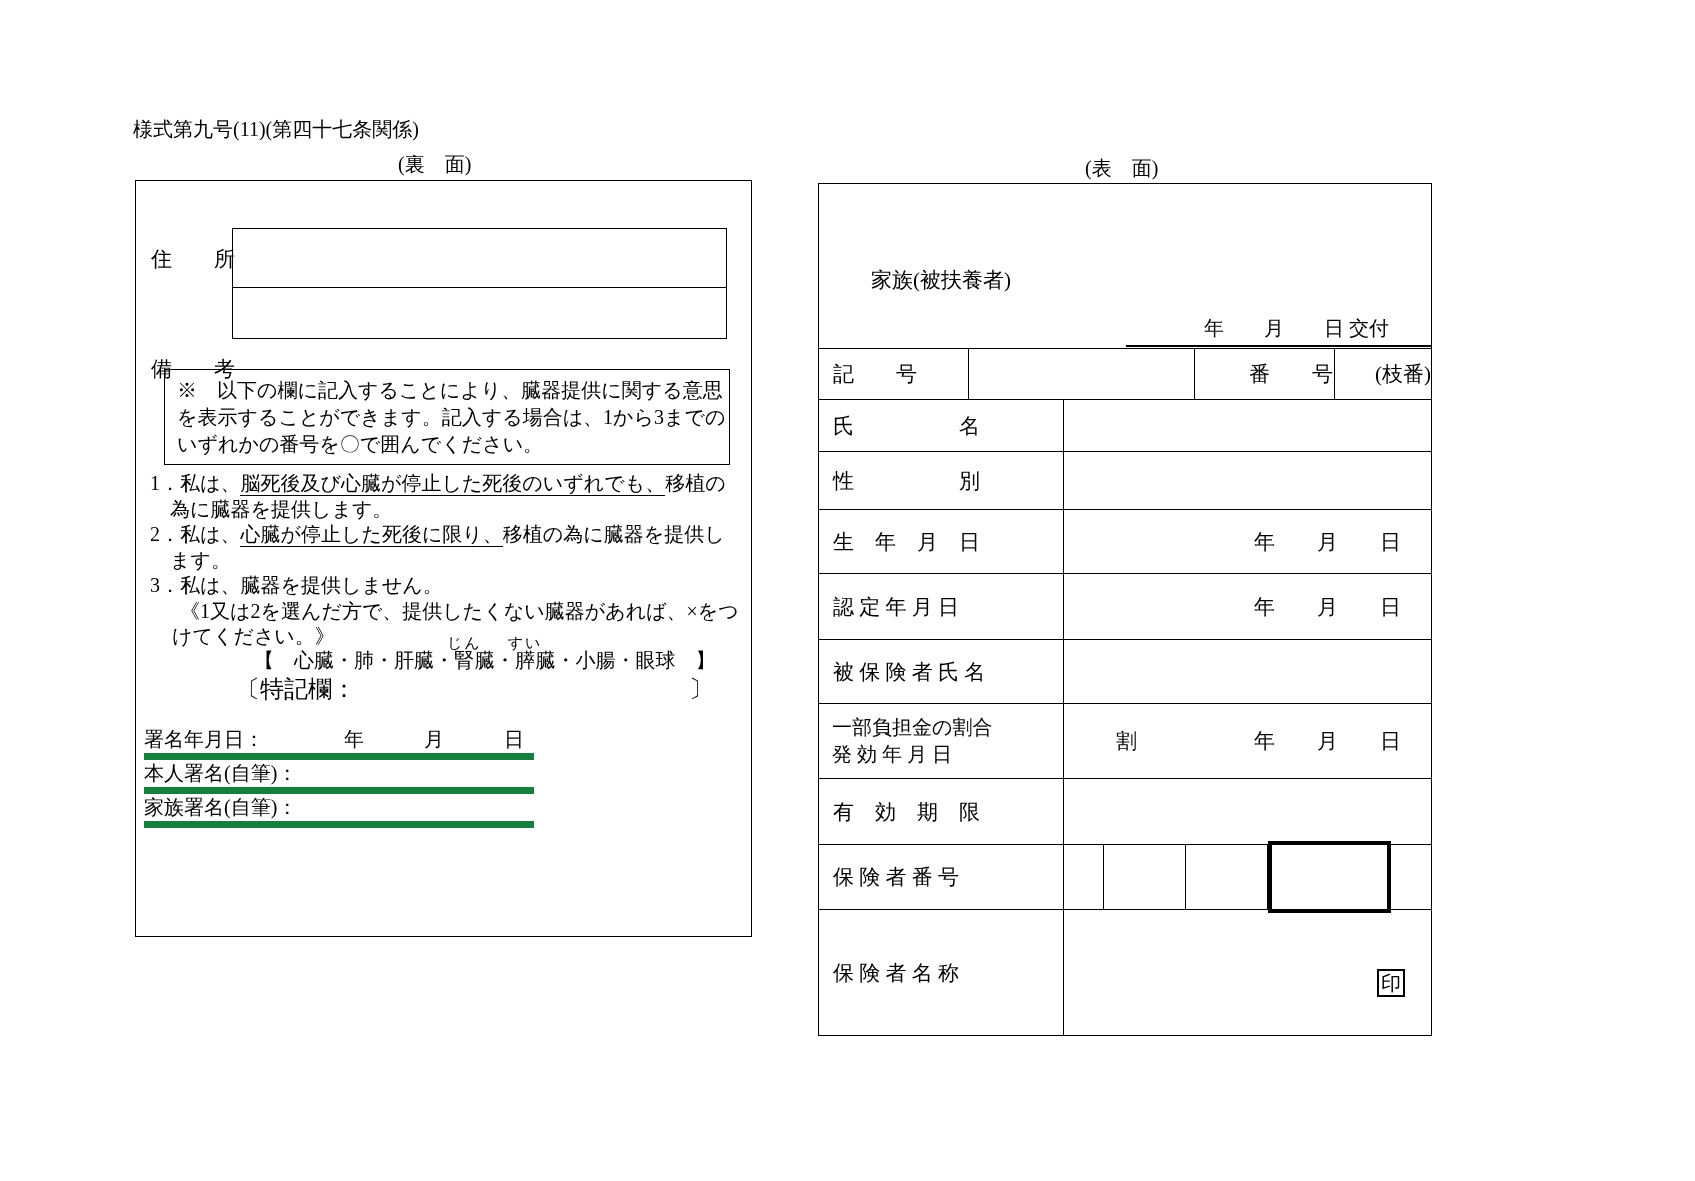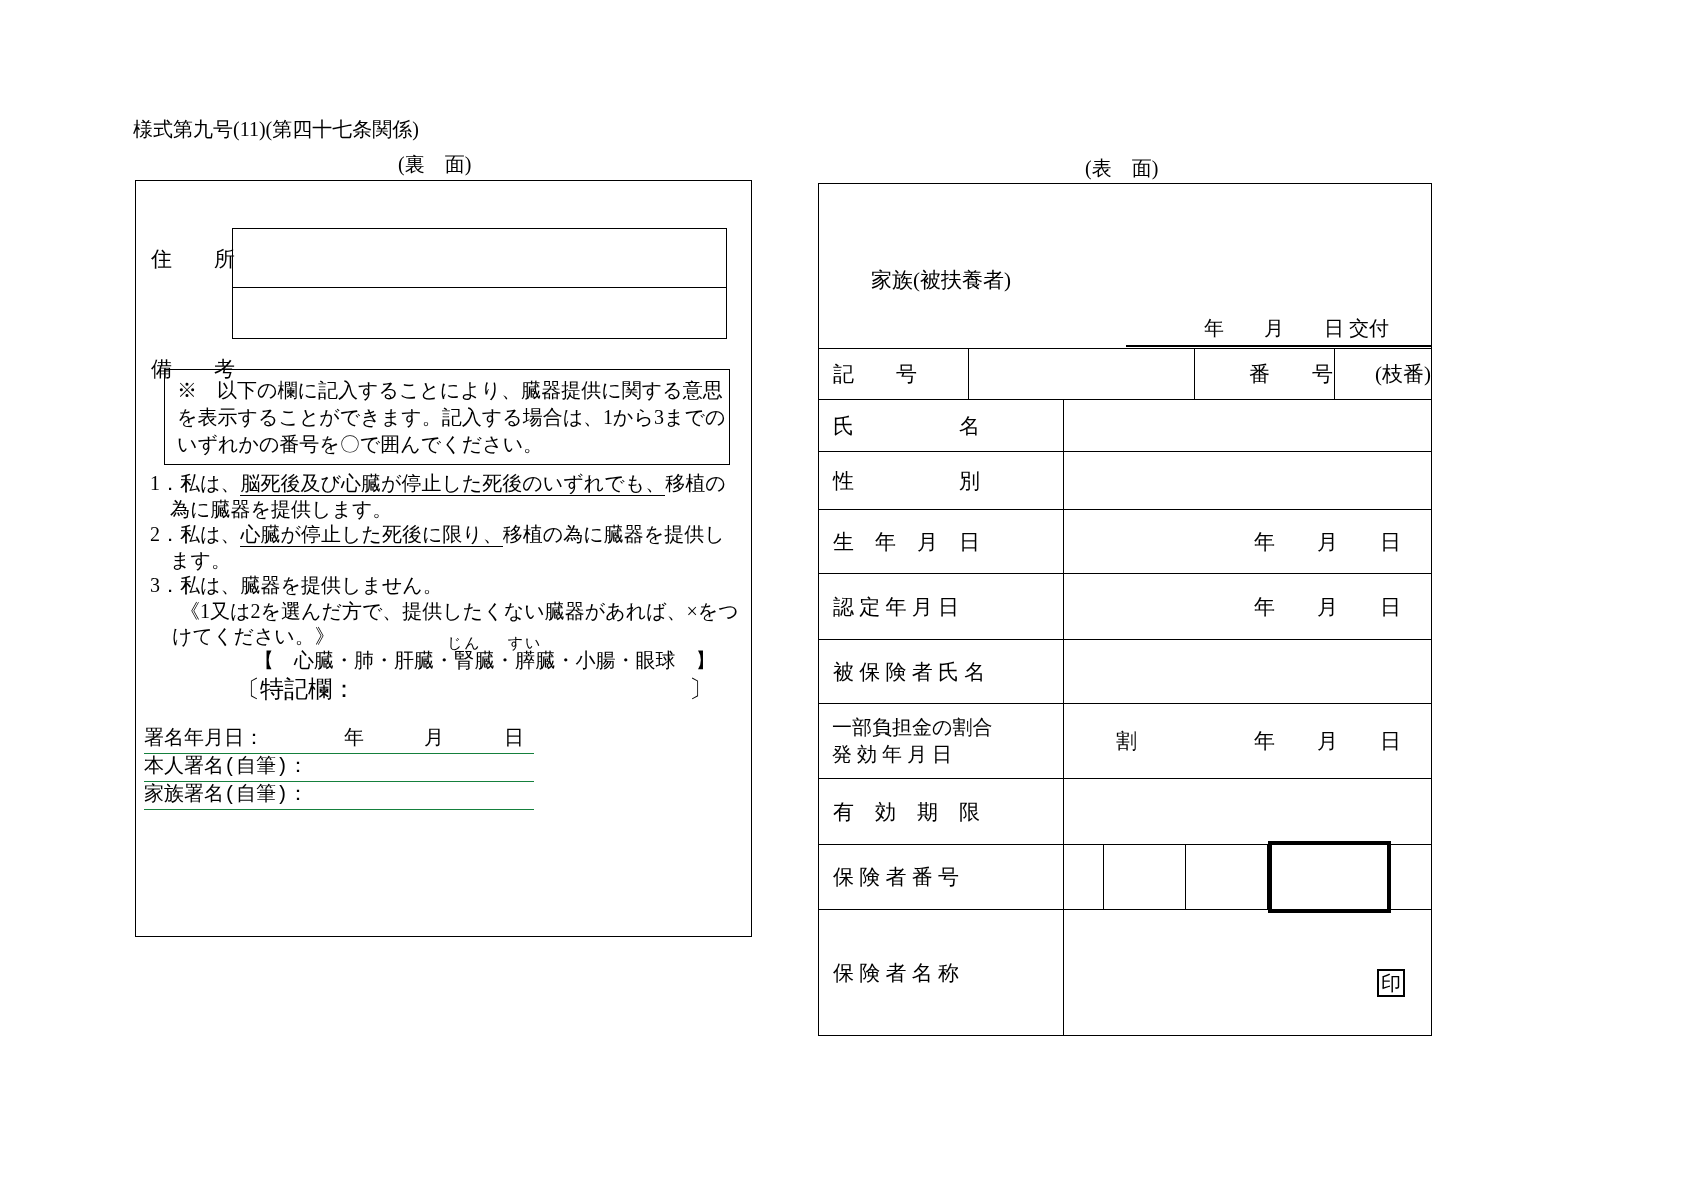--- a/index.html
+++ b/index.html
@@ -21,21 +21,21 @@
   .donor-items .line{font-size:20px;line-height:25.5px;white-space:pre;}
   .indent1{padding-left:20px;}
   .indent2{padding-left:30px;}
   .indent3{padding-left:22px;}
   .uline{border-bottom:1px solid #000;padding-bottom:1px;}
   .organ-line{position:absolute;left:118px;top:455px;font-size:20px;white-space:pre;}
   .organ-line rt{font-size:15px;letter-spacing:2px;}
   .tokki-line{position:absolute;left:100px;top:492px;width:477px;display:flex;
     justify-content:space-between;font-size:24px;white-space:pre;}
   .sig-block{position:absolute;left:8px;top:545px;width:390px;}
-  .sig-line{font-size:20px;height:27px;line-height:26px;border-bottom:1px solid #15803d;white-space:pre;font-family:Liberation Mono, monospace;}
+  .sig-line{font-size:20px;height:27px;line-height:26px;border-bottom:7px solid #15803d;white-space:pre;}
   
   .front-form{position:absolute;left:818px;top:183px;width:614px;height:853px;
     border:1px solid #000;box-sizing:border-box;display:flex;flex-direction:column;}
   .ff-header{position:relative;height:164px;flex-shrink:0;}
   .ff-title-box{position:absolute;left:166px;top:20px;width:284px;height:55px;
     border:1px solid #000;box-sizing:border-box;display:flex;align-items:center;justify-content:center;
     font-size:22px;letter-spacing:2px;}
   .ff-family{position:absolute;left:52px;top:82px;font-size:21px;white-space:pre;}
   .ff-issue{position:absolute;right:0;bottom:1px;width:305px;border-bottom:2px solid #000;
     font-size:20px;text-align:right;padding:0 42px 3px 0;box-sizing:border-box;white-space:pre;}

